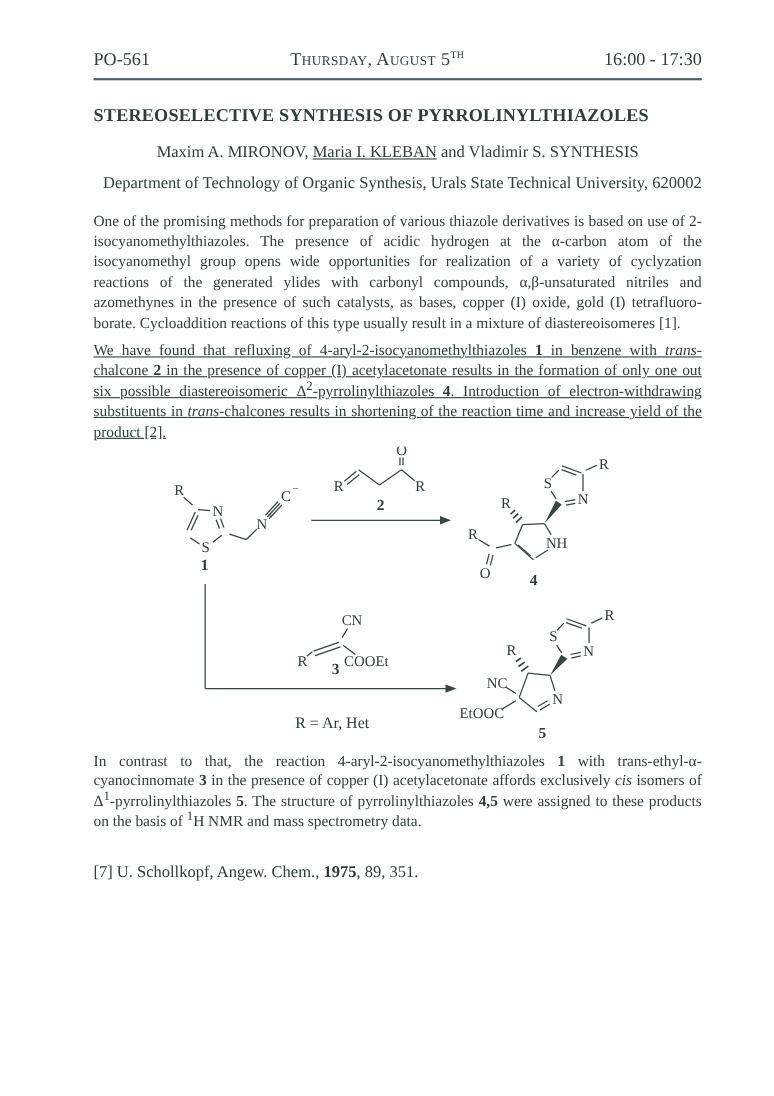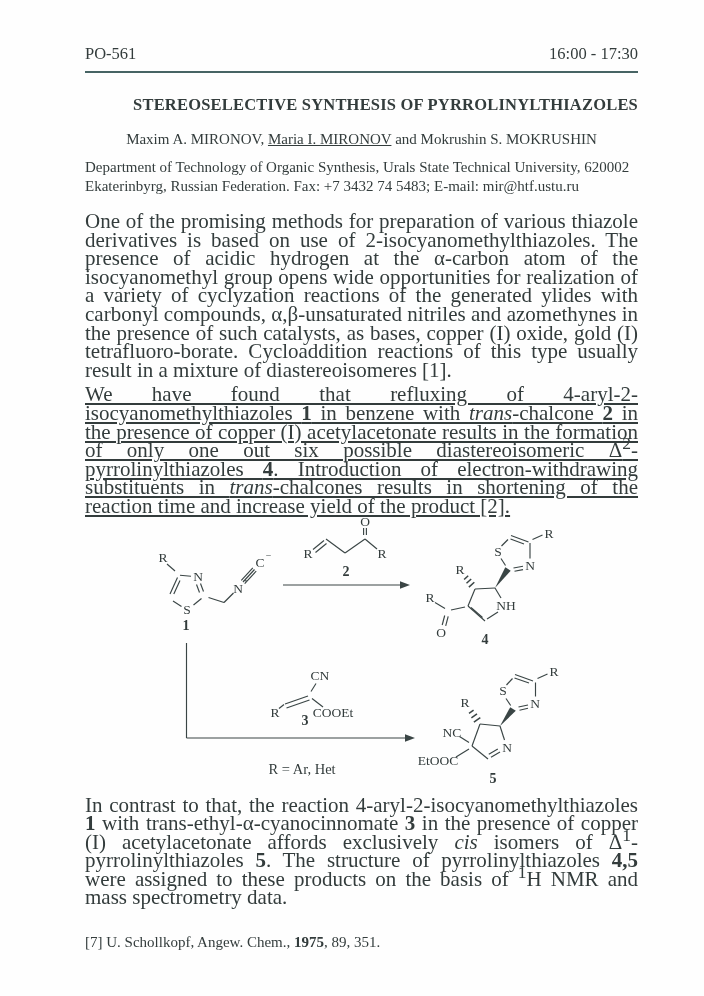--- a/index.html
+++ b/index.html
@@ -7,24 +7,24 @@
     width:704px;height:996px;background:#fefefe;position:relative;
     font-family:"Liberation Serif", serif;color:#333c3c;box-sizing:border-box;
     padding:44px 66px 0 85px;overflow:hidden;margin:0 auto;
   }
   .header{
     display:flex;justify-content:space-between;align-items:baseline;
     border-bottom:2px solid #476464;padding-bottom:7px;font-size:16.5px;
   }
   .header .sc{font-variant:small-caps;letter-spacing:0.4px;}
   .header sup{font-size:9px;font-variant:small-caps;}
-  .title{margin-top:22px;text-align:right;font-weight:bold;font-size:16.5px;letter-spacing:0.2px;}
+  .title{margin-top:22px;text-align:left;font-weight:bold;font-size:16.5px;letter-spacing:0.2px;}
   .authors{margin-top:16px;text-align:center;font-size:15px;}
-  .affiliation{margin-top:10px;text-align:left;font-size:15px;line-height:19px;}
-  .body-par{margin:0;text-align:justify;font-size:21px;line-height:18.6px;}
+  .affiliation{margin-top:10px;text-align:right;font-size:15px;line-height:19px;}
+  .body-par{margin:0;text-align:justify;font-size:14px;line-height:18.6px;}
   .par1{margin-top:16px;}
   .par2{margin-top:6px;text-decoration:underline;}
   .par3{margin-top:6px;}
   .scheme-wrap{margin-top:2px;height:272px;}
   .refs{margin-top:26px;font-size:15px;line-height:19.5px;}
   .refs p{margin:0;}
   sup{line-height:0;}
   
   svg text{font-family:"Liberation Serif", serif;font-size:13.5px;fill:#333c3c;text-anchor:middle;}
   svg text.cmpd{font-weight:bold;font-size:14px;}
@@ -35,30 +35,30 @@
   svg line.hash{stroke-width:1.5;}
   svg polygon{fill:#3a4545;stroke:none;}
 </style>
 </head>
 <body>
 
 <div class="page">
 
   <div class="header">
     <span>PO-561</span>
+    <span><span class="sc">Thursday, August 5</span><sup>TH</sup></span>
     <span>16:00 - 17:30</span>
   </div>
 
   <div class="title">STEREOSELECTIVE SYNTHESIS OF PYRROLINYLTHIAZOLES</div>
 
-  <div class="authors"><span>Maxim A. MIRONOV, </span><span style="text-decoration: underline;">Maria I. MIRONOV</span><span> and Mokrushin S. MOKRUSHIN</span></div>
+  <div class="authors"><span>Maxim A. MIRONOV, </span><span style="text-decoration: underline;">Maria I. KLEBAN</span><span> and Vladimir S. SYNTHESIS</span></div>
 
   <div class="affiliation">
     <div>Department of Technology of Organic Synthesis, Urals State Technical University, 620002</div>
-    <div>Ekaterinbyrg, Russian Federation. Fax: +7 3432 74 5483; E-mail: mir@htf.ustu.ru</div>
   </div>
 
   <p class="body-par par1"><span>One of the promising methods for preparation of various thiazole derivatives is based on use of 2-isocyanomethylthiazoles. The presence of acidic hydrogen at the α-carbon atom of the isocyanomethyl group opens wide opportunities for realization of a variety of cyclyzation reactions of the generated ylides with carbonyl compounds, α,β-unsaturated nitriles and azomethynes in the presence of such catalysts, as bases, copper (I) oxide, gold (I) tetrafluoro-borate. Cycloaddition reactions of this type usually result in a mixture of diastereoisomeres [1].</span></p>
   <p class="body-par par2"><span>We have found that refluxing of 4-aryl-2-isocyanomethylthiazoles </span><span style="font-weight: bold;">1</span><span> in benzene with </span><span style="font-style: italic;">trans</span><span>-chalcone </span><span style="font-weight: bold;">2</span><span> in the presence of copper (I) acetylacetonate results in the formation of only one out six possible diastereoisomeric Δ</span><sup>2</sup><span>-pyrrolinylthiazoles </span><span style="font-weight: bold;">4</span><span>. Introduction of electron-withdrawing substituents in </span><span style="font-style: italic;">trans</span><span>-chalcones results in shortening of the reaction time and increase yield of the product [2].</span></p>
 
   <div class="scheme-wrap">
     <svg width="560" height="272" viewBox="0 0 560 272">
 
       <g>
         <text x="78" y="44">R</text>

